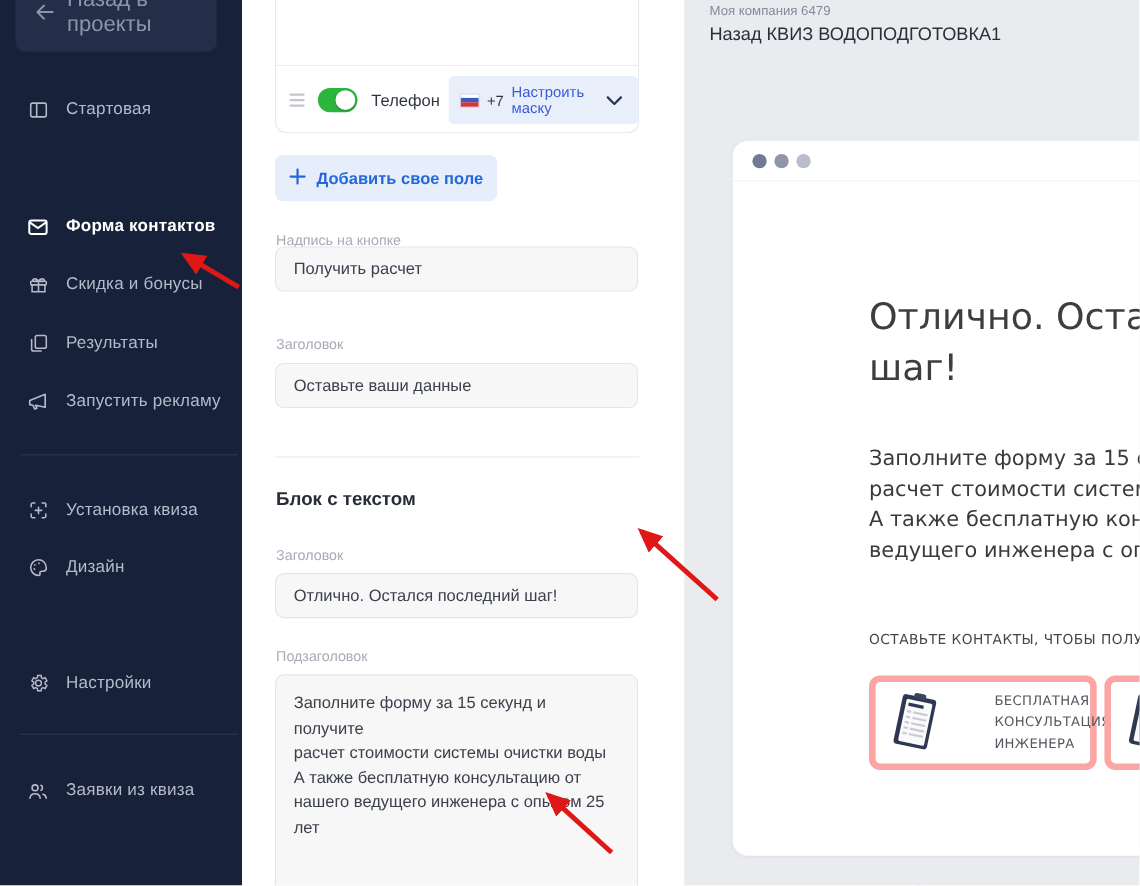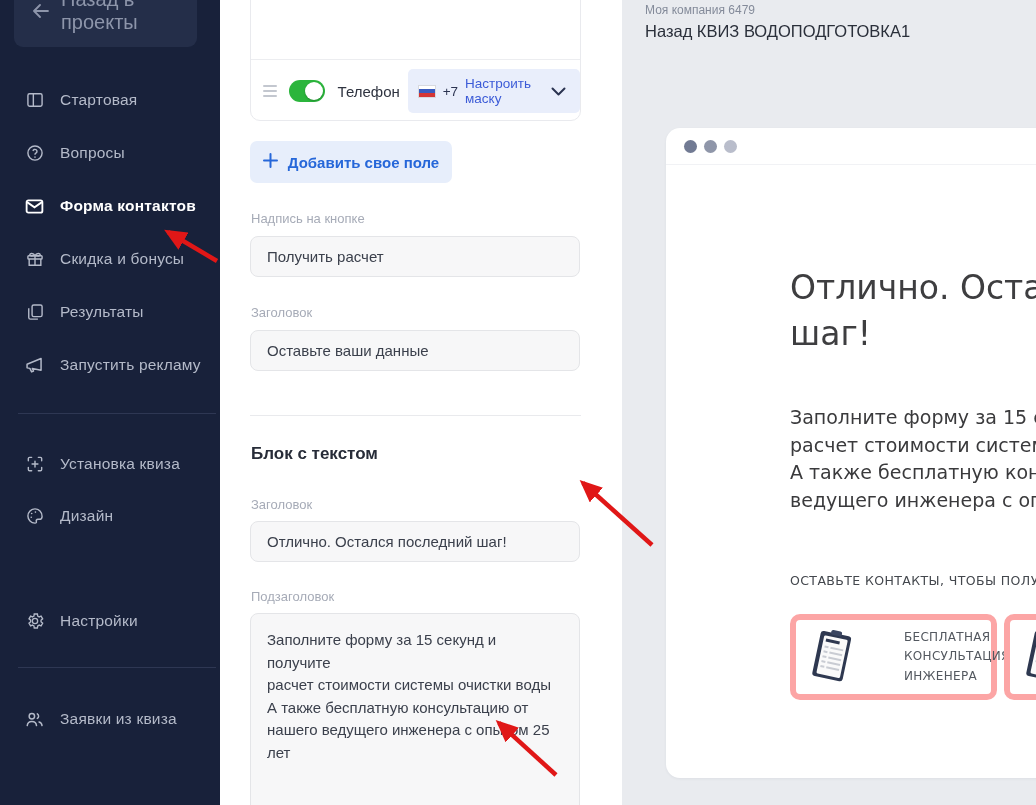--- a/index.html
+++ b/index.html
@@ -116,30 +116,20 @@
     <div class="nav-item" style="top:87px">
       <span class="ico">
         <svg width="20" height="20" viewBox="0 0 24 24" fill="none" stroke-width="1.7">
             <rect x="3.5" y="4.5" width="17" height="15" rx="2"></rect>
             <path d="M10 4.5v15"></path>
           </svg>
       </span>
       <span class="lbl">Стартовая</span>
     </div>
 
-    <div class="nav-item" style="top:140px">
-      <span class="ico">
-        <svg width="20" height="20" viewBox="0 0 24 24" fill="none" stroke-width="1.7">
-            <circle cx="12" cy="12" r="8.5"></circle>
-            <path d="M9.6 9.6a2.4 2.4 0 1 1 3.4 2.6c-.8.4-1 .9-1 1.8"></path>
-            <path d="M12 16.6v.4" stroke-linecap="round"></path>
-          </svg>
-      </span>
-      <span class="lbl">Вопросы</span>
-    </div>
 
     <div class="nav-item active" style="top:193px">
       <span class="ico">
         <svg width="21" height="21" viewBox="0 0 24 24" fill="none" stroke-width="2.1">
             <rect x="3" y="5" width="18" height="14" rx="2"></rect>
             <path d="m3.5 7 8.5 6 8.5-6"></path>
           </svg>
       </span>
       <span class="lbl">Форма контактов</span>
     </div>
@@ -256,21 +246,21 @@
     <button class="add-field-btn">
       <span>
         <svg width="15" height="15" viewBox="0 0 15 15" fill="none" stroke="#2667d9" stroke-width="2" stroke-linecap="round">
             <path d="M7.5 1v13M1 7.5h13"></path>
           </svg>
       </span>
       <span class="txt">Добавить свое поле</span>
     </button>
 
     <div class="inp-label" style="top:211px">Надпись на кнопке</div>
-    <div class="inp" style="top:236px">Получить расчет</div>
+    <div class="inp" style="top:224px">Получить расчет</div>
 
     <div class="inp-label" style="top:305px">Заголовок</div>
     <div class="inp" style="top:330px">Оставьте ваши данные</div>
 
     <div class="mid-divider"></div>
 
     <div class="section-title">Блок с текстом</div>
     <span class="section-chevron">
       <svg width="16" height="10" viewBox="0 0 16 10" fill="none" stroke="#2b3350" stroke-width="2.2" stroke-linecap="round" stroke-linejoin="round">
           <path d="m1.5 8.5 6.5-6.5 6.5 6.5"></path>

